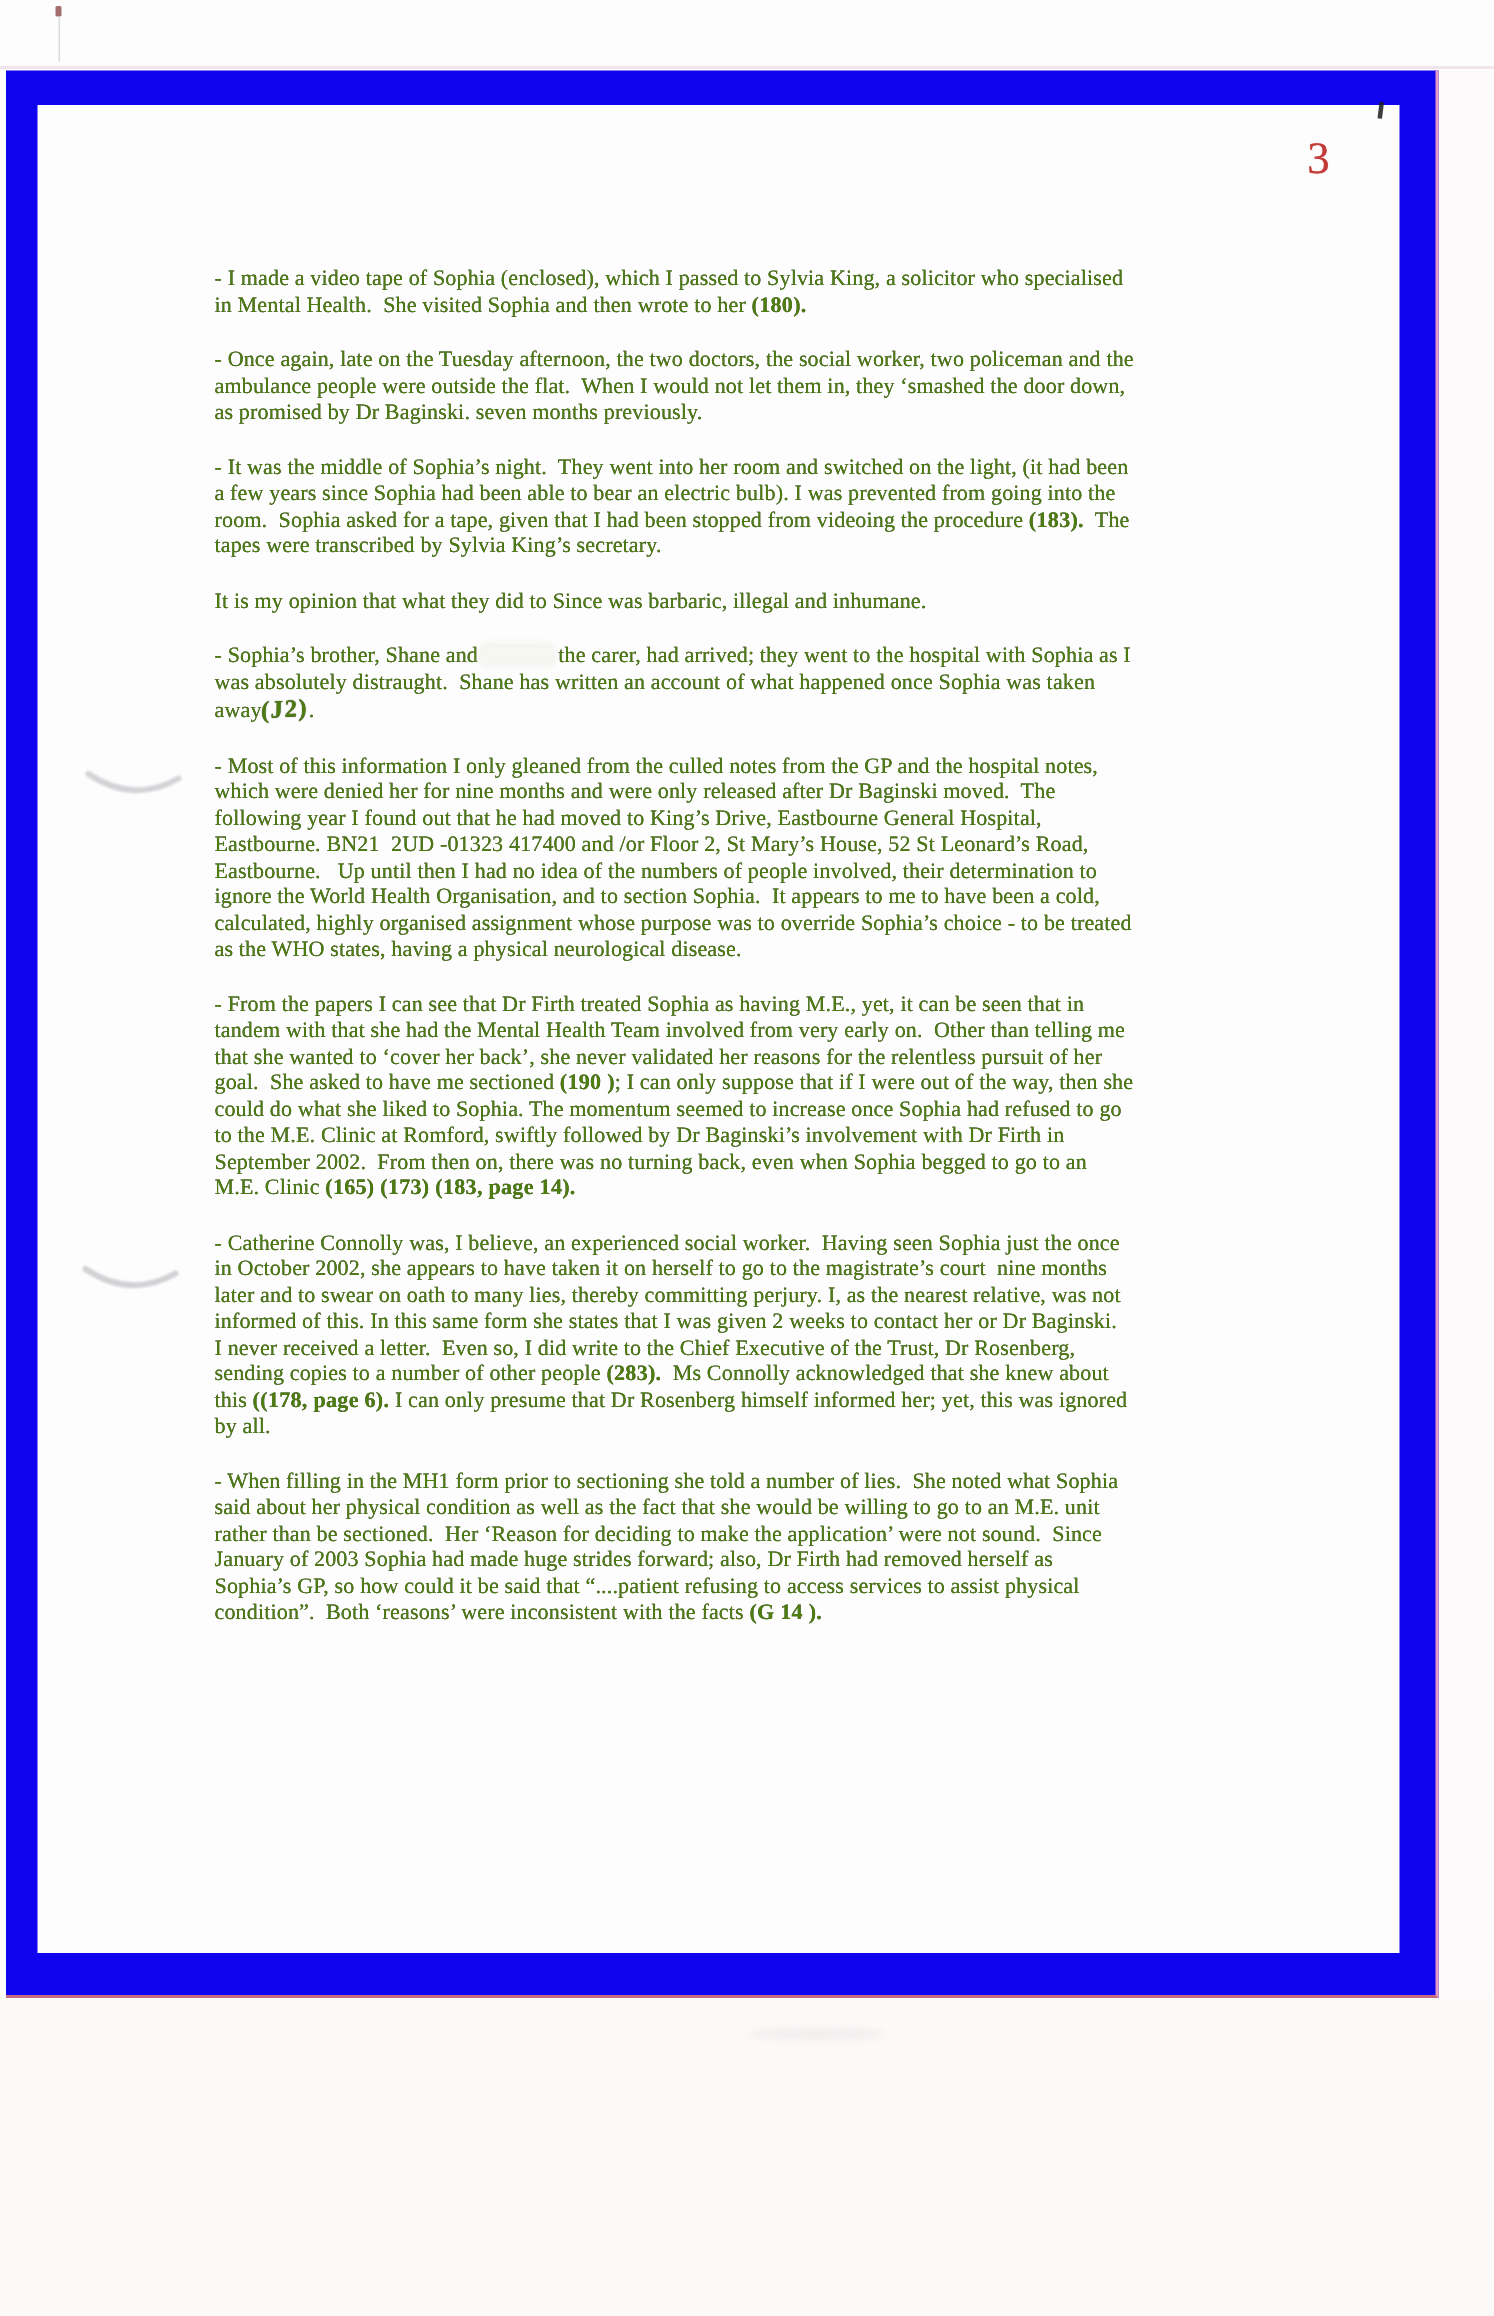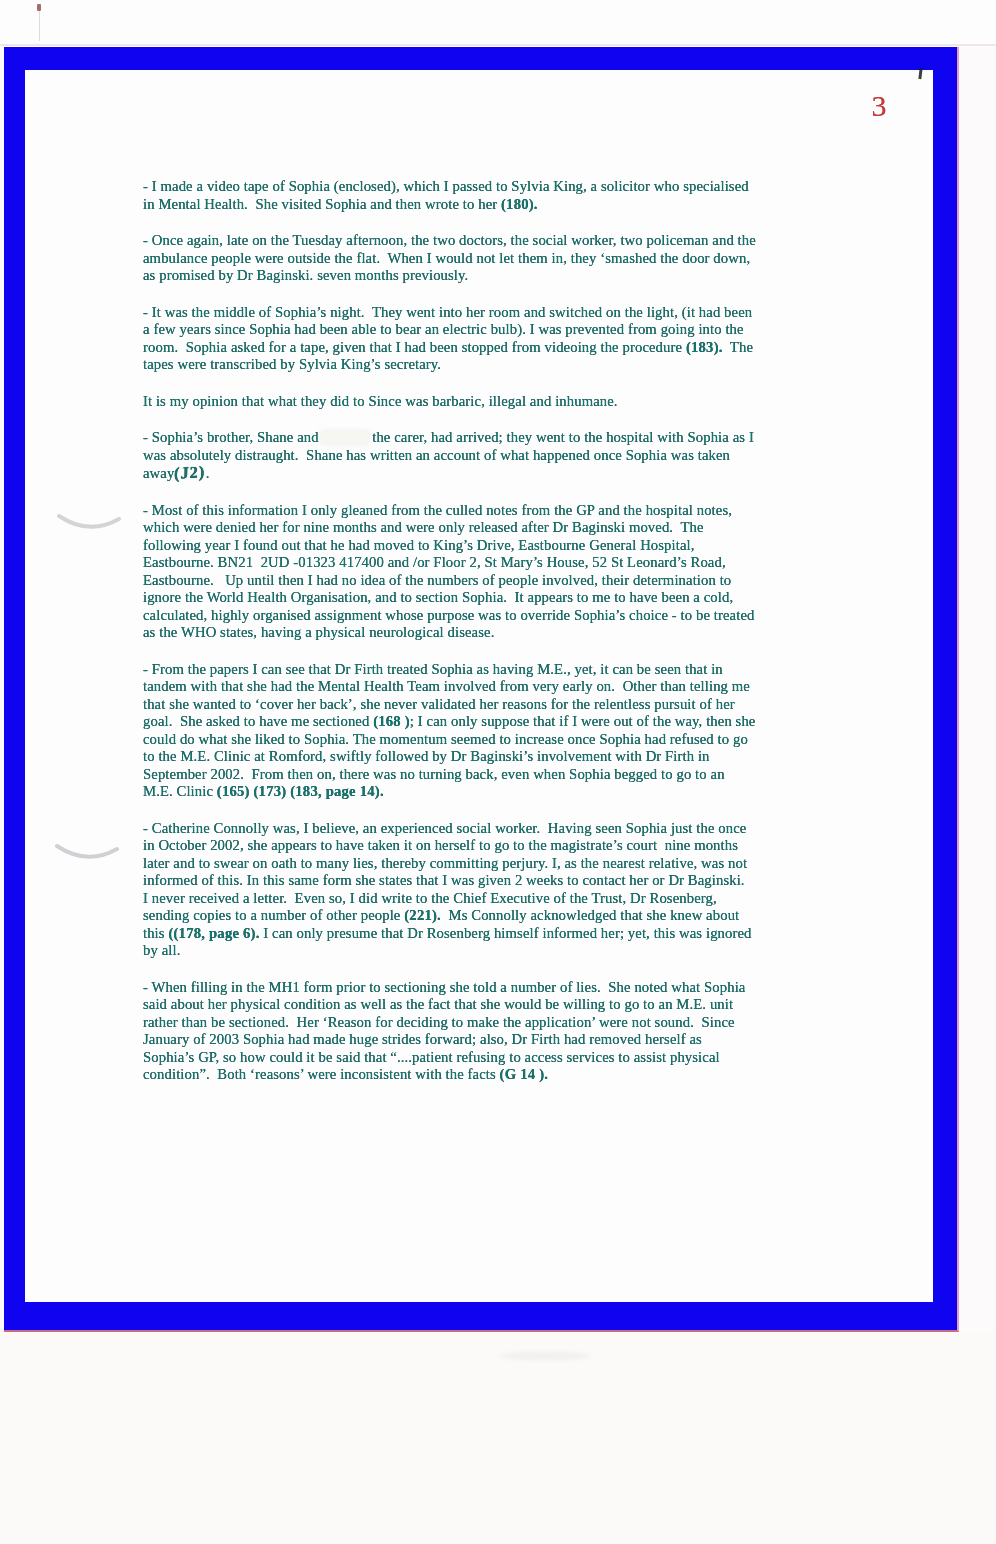--- a/index.html
+++ b/index.html
@@ -45,21 +45,21 @@
     position:absolute;left:834px;top:18px;width:40px;
     color:#c23b38;font-size:30px;line-height:36px;text-align:center;
     text-shadow:0 0 .5px rgba(194,59,56,.8);
   }
   .corner-tick{
     position:absolute;left:894px;top:-2px;width:3px;height:11px;
     background:#1c1c1c;transform:rotate(7deg);opacity:.85;
   }
   .text-block{
     position:absolute;left:118px;top:108px;width:752px;
-    color:#0f766e;font-size:14.7px;line-height:17.5px;
+    color:#4d7c0f;font-size:14.7px;line-height:17.5px;
     text-shadow:0 0 .4px rgba(24,24,34,.85);
     letter-spacing:.1px;
   }
   .para{white-space:pre-wrap;margin:0 0 19px 0;}
   .para b{font-weight:700;letter-spacing:.2px;}
   .para u{text-underline-offset:2px;}
   .hand{
     display:inline-block;font-weight:700;font-size:1.12em;
     transform:rotate(-3deg) skewX(-4deg);letter-spacing:1px;
     text-shadow:0 0 .7px #111;
@@ -122,31 +122,31 @@
 which were denied her for nine months and were only released after Dr Baginski moved.  The
 following year I found out that he had moved to King’s Drive, Eastbourne General Hospital,
 Eastbourne. BN21  2UD -01323 417400 and /or Floor 2, St Mary’s House, 52 St Leonard’s Road,
 Eastbourne.   Up until then I had no idea of the numbers of people involved, their determination to
 ignore the World Health Organisation, and to section Sophia.  It appears to me to have been a cold,
 calculated, highly organised assignment whose purpose was to override Sophia’s choice - to be treated
 as the WHO states, having a physical neurological disease.</div>
         <div class="para">- From the papers I can see that Dr Firth treated Sophia as having M.E., yet, it can be seen that in
 tandem with that she had the Mental Health Team involved from very early on.  Other than telling me
 that she wanted to ‘cover her back’, she never validated her reasons for the relentless pursuit of her
-goal.  She asked to have me sectioned <b>(168 )</b>; I can only suppose that if I were out of the way, then she
+goal.  She asked to have me sectioned <b>(190 )</b>; I can only suppose that if I were out of the way, then she
 could do what she liked to Sophia. The momentum seemed to increase once Sophia had refused to go
 to the M.E. Clinic at Romford, swiftly followed by Dr Baginski’s involvement with Dr Firth in
 September 2002.  From then on, there was no turning back, even when Sophia begged to go to an
 M.E. Clinic <b>(165) (173) (183, page 14).</b></div>
         <div class="para">- Catherine Connolly was, I believe, an experienced social worker.  Having seen Sophia just the once
 in October 2002, she appears to have taken it on herself to go to the magistrate’s court  nine months
 later and to swear on oath to many lies, thereby committing perjury. I, as the nearest relative, was not
 informed of this. In this same form she states that I was given 2 weeks to contact her or Dr Baginski.
 I never received a letter.  Even so, I did write to the Chief Executive of the Trust, Dr Rosenberg,
-sending copies to a number of other people <b>(221).</b>  Ms Connolly acknowledged that she knew about
+sending copies to a number of other people <b>(283).</b>  Ms Connolly acknowledged that she knew about
 this <b>((178, page 6).</b> I can only presume that Dr Rosenberg himself informed her; yet, this was ignored
 by all.</div>
         <div class="para">- When filling in the MH1 form prior to sectioning she told a number of lies.  She noted what Sophia
 said about her physical condition as well as the fact that she would be willing to go to an M.E. unit
 rather than be sectioned.  Her ‘Reason for deciding to make the application’ were not sound.  Since
 January of 2003 Sophia had made huge strides forward; also, Dr Firth had removed herself as
 Sophia’s GP, so how could it be said that “....patient refusing to access services to assist physical
 condition”.  Both ‘reasons’ were inconsistent with the facts <b>(G 14 ).</b></div>
       </div>
 

